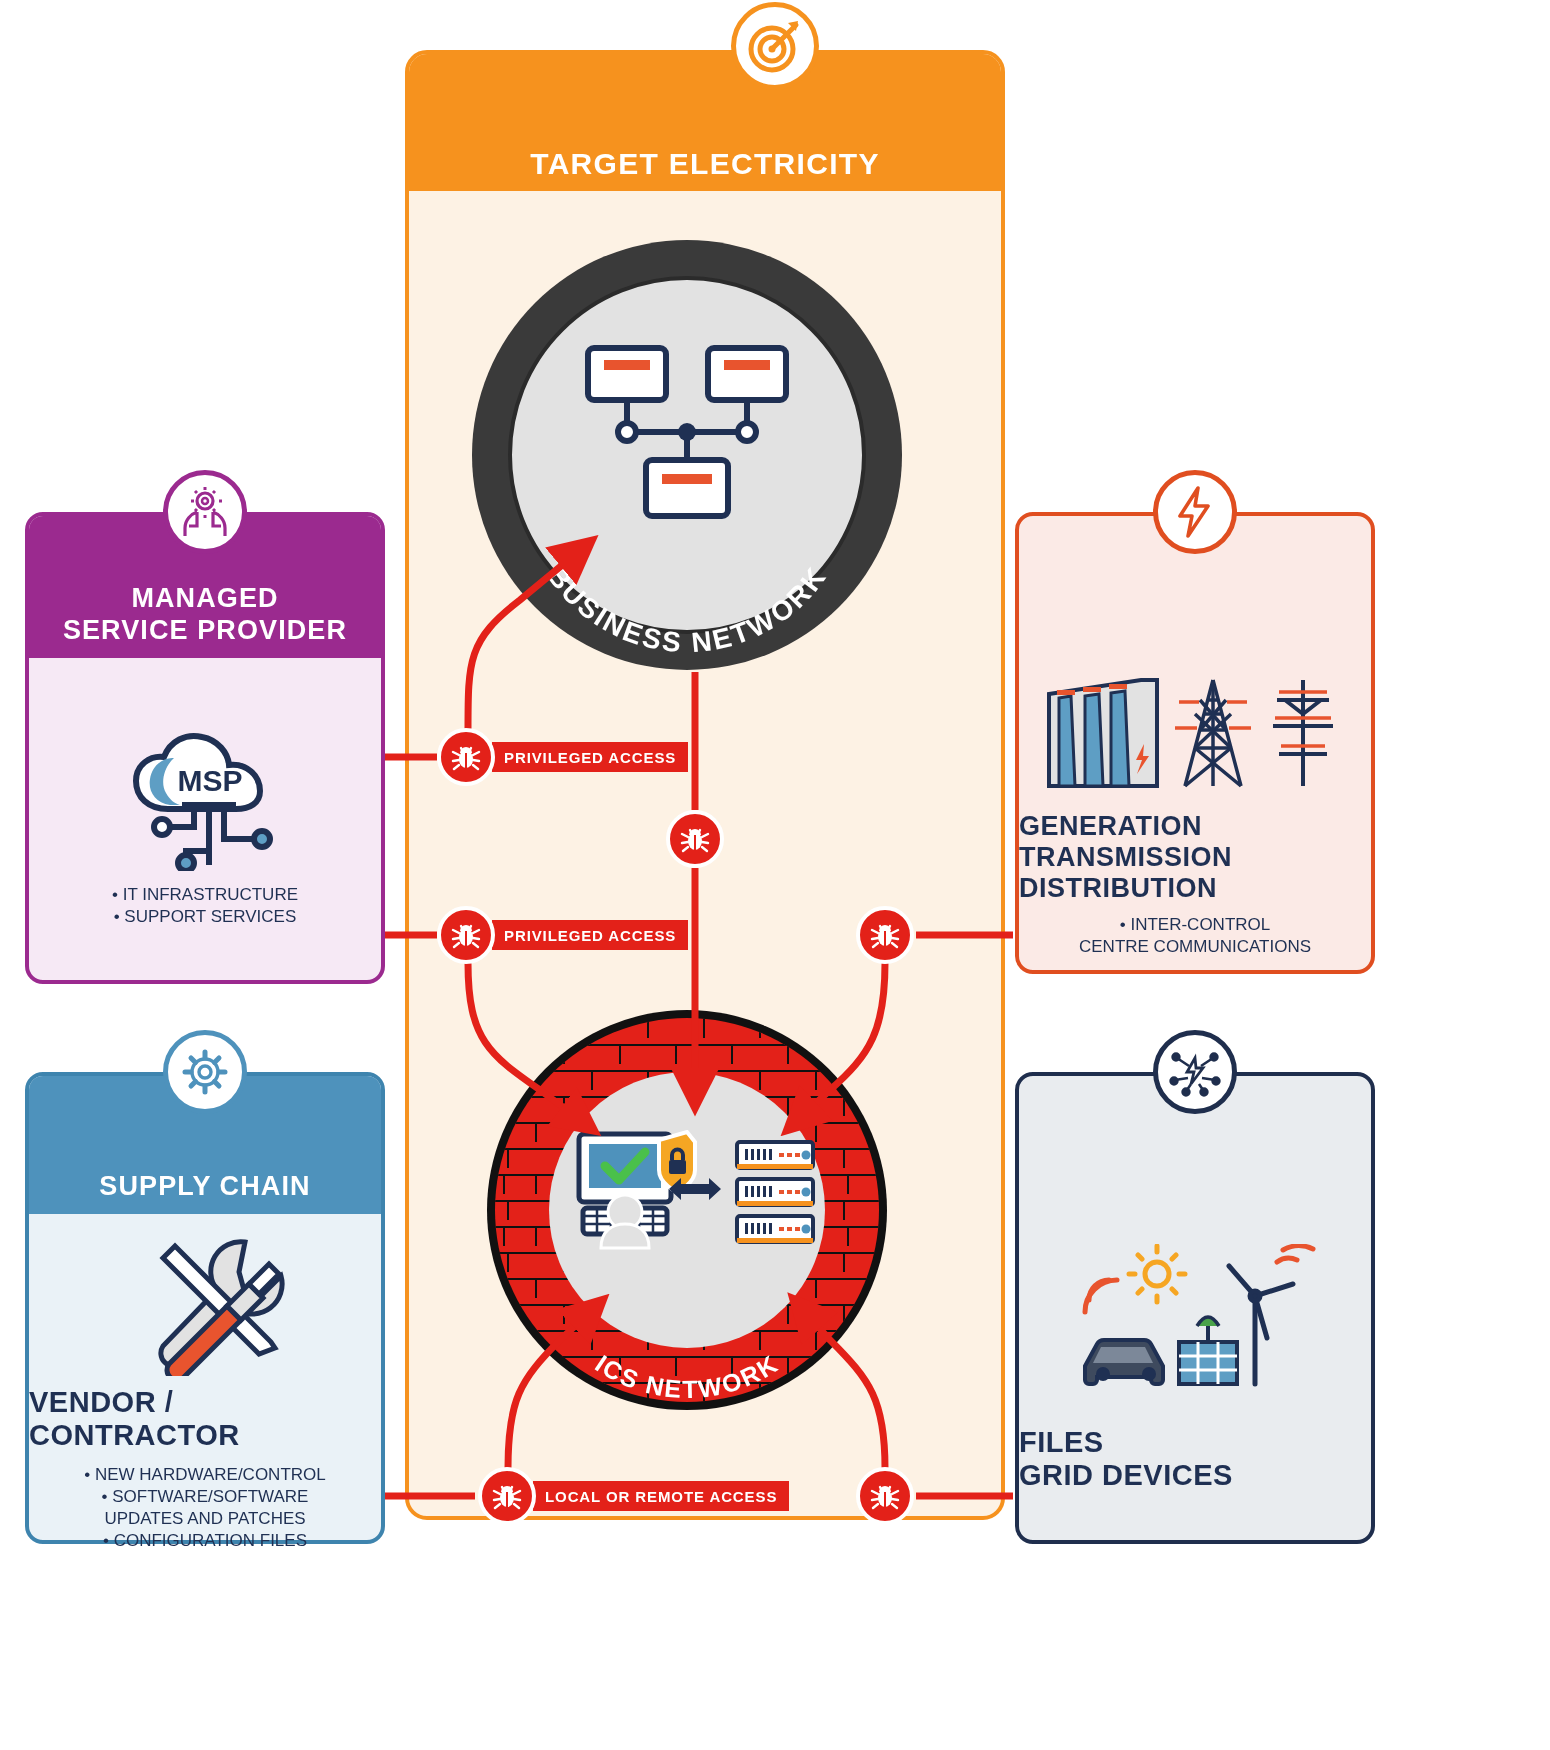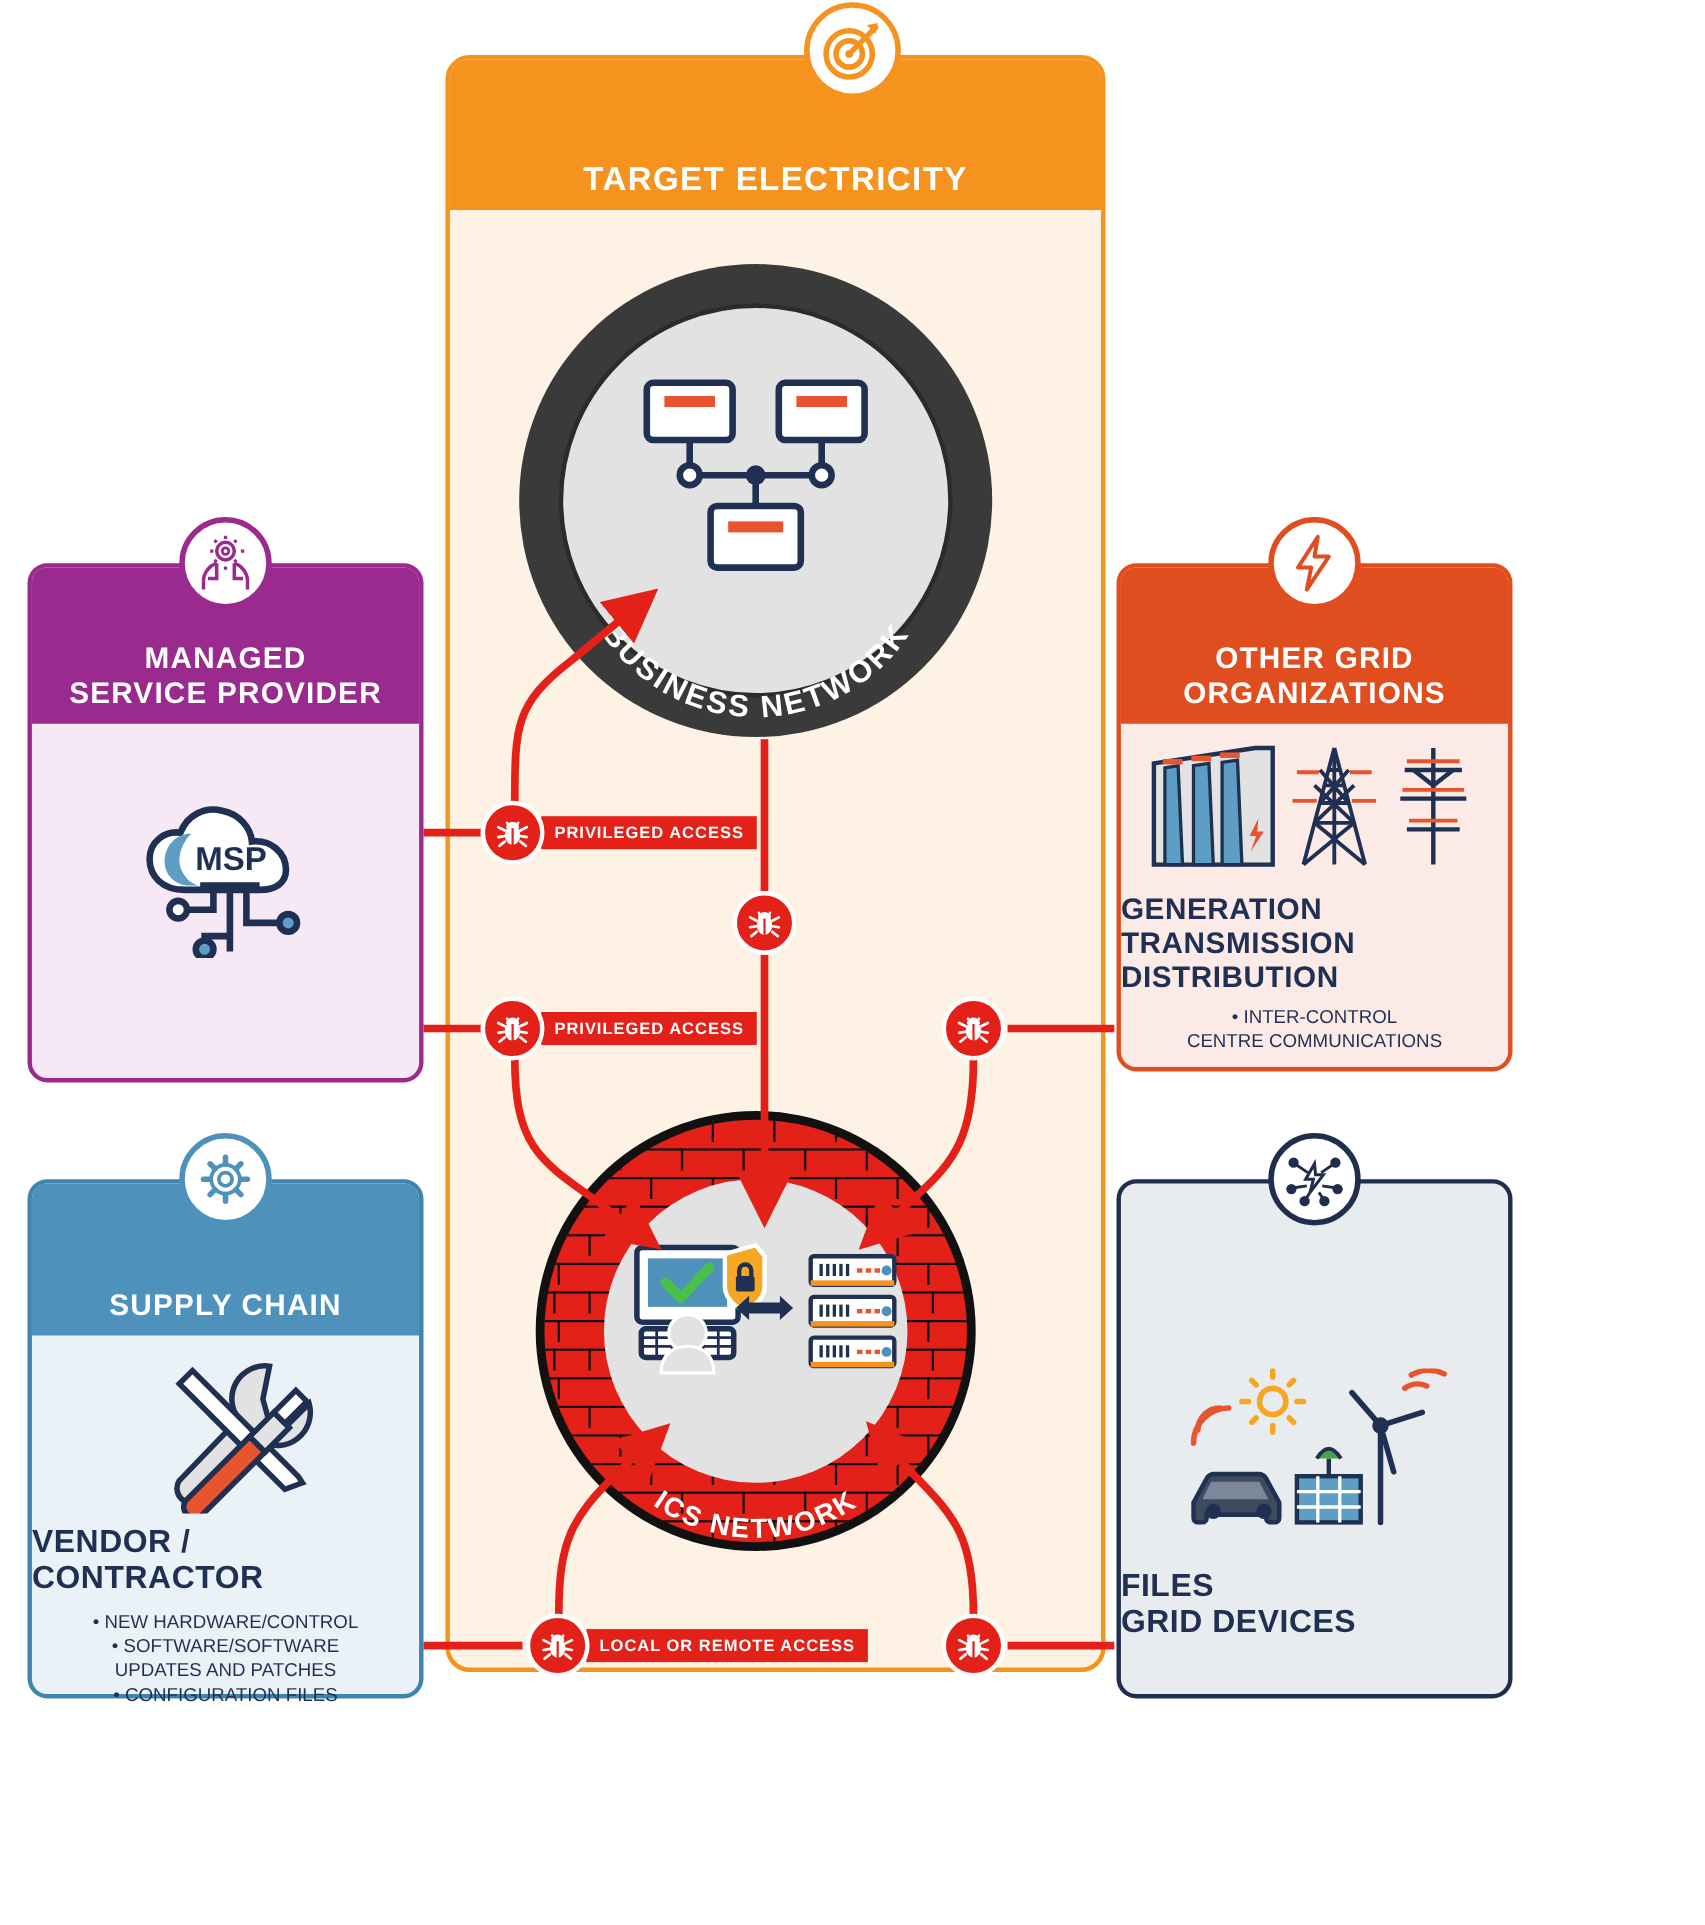--- a/index.html
+++ b/index.html
@@ -406,20 +406,24 @@
         <path d="M58,74 H112"></path>
         <path d="M85,74 V134"></path>
         <path d="M70,74 V96 H42"></path>
         <path d="M100,74 V108 H134"></path>
         <path d="M85,120 H62 V134"></path>
       </g>
       <circle cx="38" cy="96" r="8" fill="#fff" stroke="#1F3053" stroke-width="6"></circle>
       <circle cx="138" cy="108" r="8" fill="#5E9EC4" stroke="#1F3053" stroke-width="6"></circle>
       <circle cx="62" cy="132" r="8" fill="#5E9EC4" stroke="#1F3053" stroke-width="6"></circle>
     </svg>
+    <div class="panel-bullets" style="position:absolute; left:0; top:368px; width:100%;">
+      <div>• IT INFRASTRUCTURE</div>
+      <div>• SUPPORT SERVICES</div>
+    </div>
   </div>
   <div class="badge-circle" id="msp-badge" style="left:205px; top:470px;">
     <svg width="56" height="56" viewBox="0 0 56 56" fill="none" stroke="#9B2A8F" stroke-width="3.2">
       <circle cx="28" cy="17" r="8"></circle>
       <circle cx="28" cy="17" r="3" stroke-width="2.5"></circle>
       <g stroke-width="3">
         <path d="M28,6 v-3 M28,31 v3 M17,17 h-3 M42,17 h3 M20,9 l-2,-2 M36,9 l2,-2 M20,25 l-2,2 M36,25 l2,2"></path>
       </g>
       <path d="M20,28 C14,30 8,36 8,44 l0,8 M20,28 l0,14 l-8,0"></path>
       <path d="M36,28 C42,30 48,36 48,44 l0,8 M36,28 l0,14 l8,0"></path>
@@ -456,26 +460,20 @@
       <circle cx="28" cy="28" r="13"></circle>
       <circle cx="28" cy="28" r="6"></circle>
       <g stroke-width="5" stroke-linecap="round">
         <path d="M28,8 v6 M28,42 v6 M8,28 h6 M42,28 h6
                  M14,14 l4.5,4.5 M37.5,37.5 l4.5,4.5 M14,42 l4.5,-4.5 M37.5,18.5 l4.5,-4.5"></path>
       </g>
     </svg>
   </div>
 
   <div class="panel" id="panel-grid">
-    <div class="head">
-      <div class="ttl">
-        <div>OTHER GRID</div>
-        <div>ORGANIZATIONS</div>
-      </div>
-    </div>
     <svg style="position:absolute; left:26px; top:158px;" width="306" height="118" viewBox="0 0 306 118">
 
       <g>
         <path d="M4,20 L96,6 L112,6 L112,112 L4,112 Z" fill="#E2E2E2" stroke="#1F3053" stroke-width="4"></path>
         <path d="M14,24 L26,22 L30,112 L14,112 Z" fill="#5E9EC4" stroke="#1F3053" stroke-width="3"></path>
         <path d="M40,22 L54,20 L58,112 L40,112 Z" fill="#5E9EC4" stroke="#1F3053" stroke-width="3"></path>
         <path d="M66,19 L80,17 L84,112 L66,112 Z" fill="#5E9EC4" stroke="#1F3053" stroke-width="3"></path>
         <g fill="#E8542E">
             <rect x="12" y="16" width="18" height="5"></rect>
             <rect x="38" y="13" width="18" height="5"></rect>

